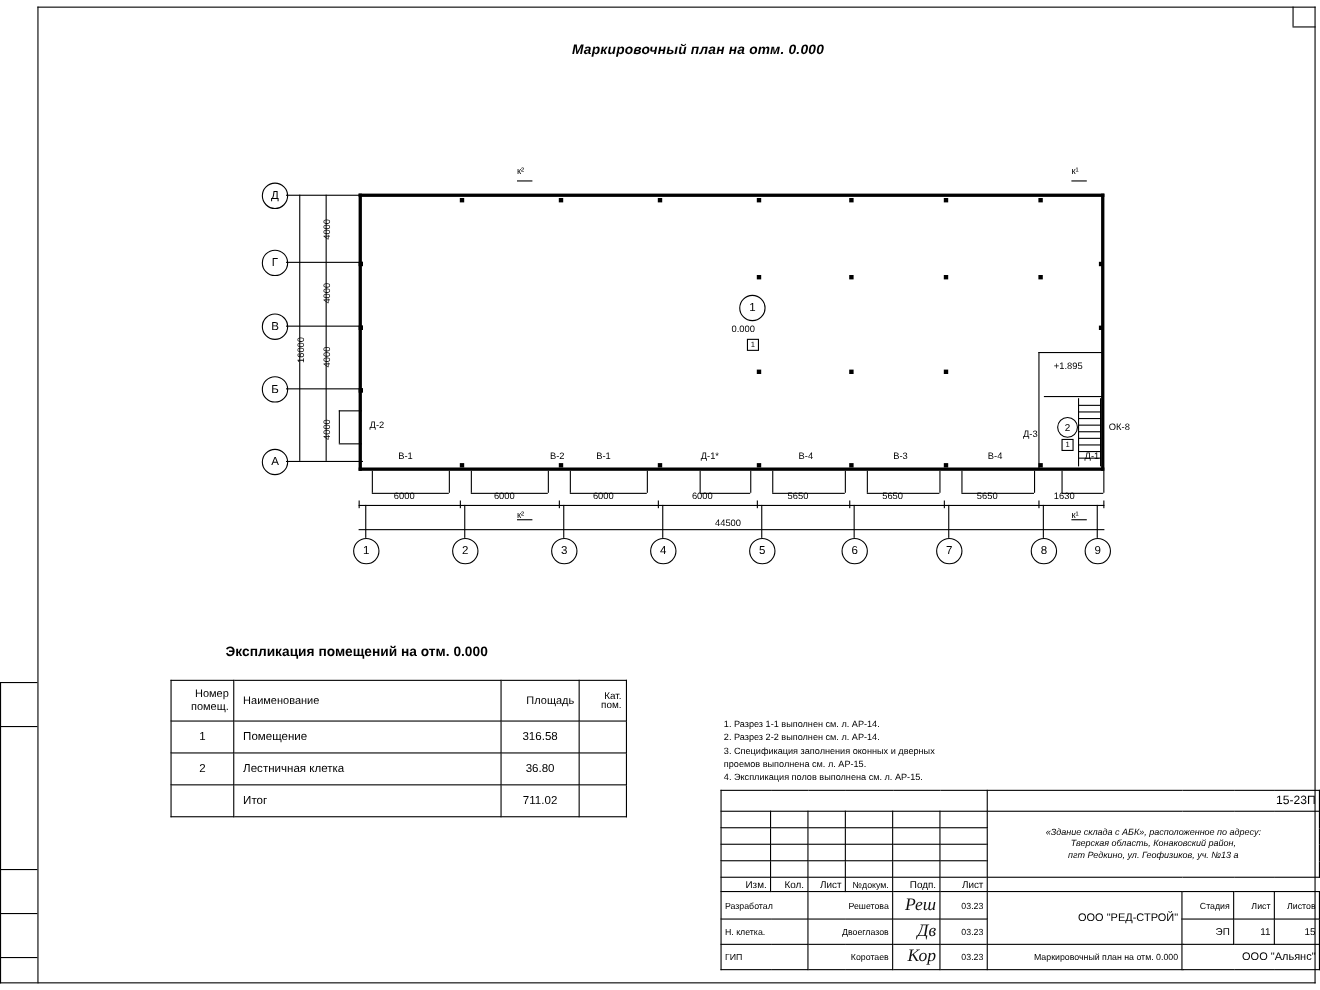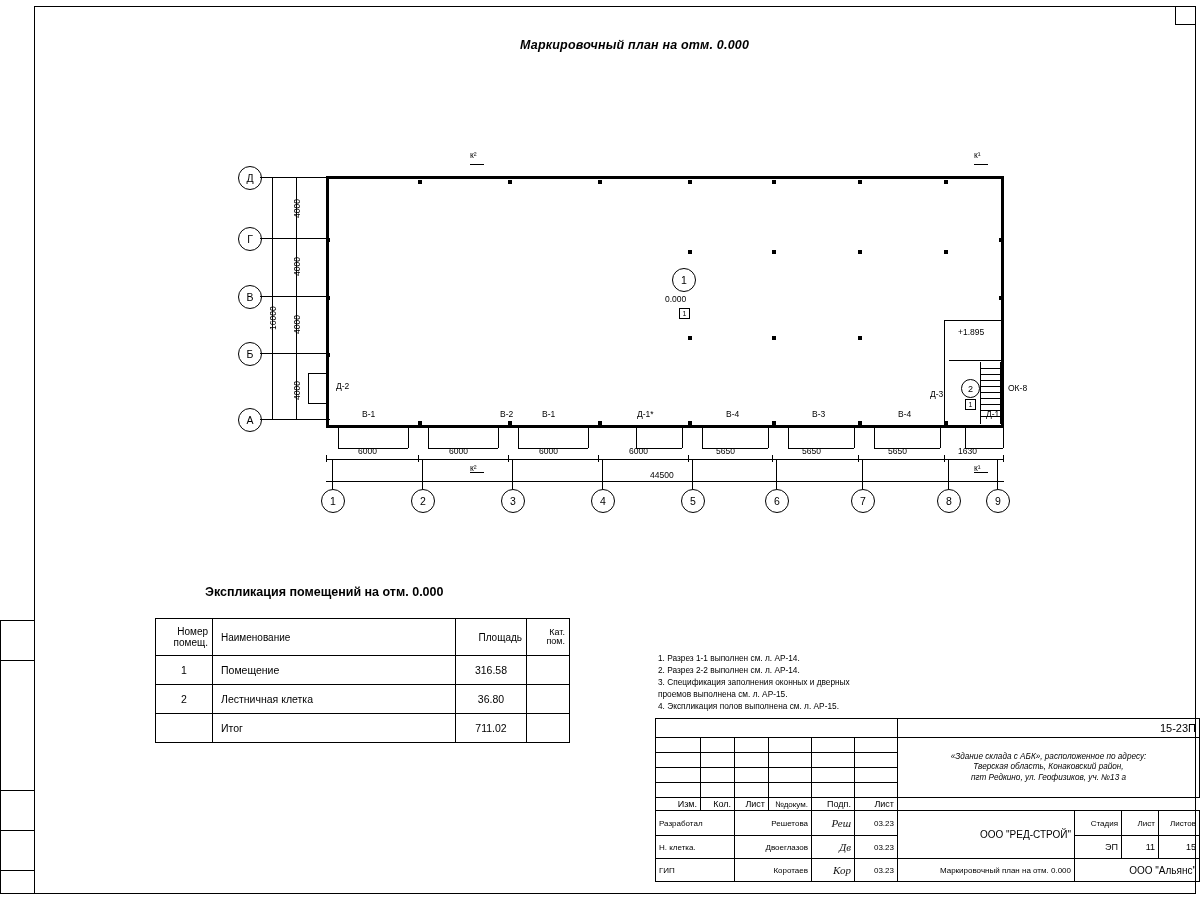--- a/index.html
+++ b/index.html
@@ -51,21 +51,21 @@
   .expl .kat{width:34px;font-size:9px;line-height:1.05;}
   .expl thead td{height:30px;font-size:10px;line-height:1.1;text-align:right;}
   .expl tbody td{height:22px;}
   
   .notes{position:absolute;left:658px;top:652px;font-size:8.3px;line-height:1.45;}
   
   .stamp{position:absolute;left:655px;top:718px;border-collapse:collapse;font-size:9px;}
   .stamp td{border:1px solid #000;padding:1px 3px;}
   .c{text-align:right;}
   .small{font-size:8px;}
-  .sig{font-family:"Liberation Serif",serif;font-style:italic;font-size:11px;color:#111;}
+  .sig{font-family:"Liberation Serif",serif;font-style:italic;font-size:16px;color:#111;}
   .addr{font-size:8.2px;line-height:1.3;text-align:center;font-style:italic;}
 </style>
 </head>
 <body>
 
 <div class="sheet">
 
   <div class="frame-line" style="left:34px;top:6px;width:1162px;height:1px;"></div>
   <div class="frame-line" style="left:34px;top:6px;width:1px;height:888px;"></div>
   <div class="frame-line" style="left:1195px;top:6px;width:1px;height:888px;"></div>

